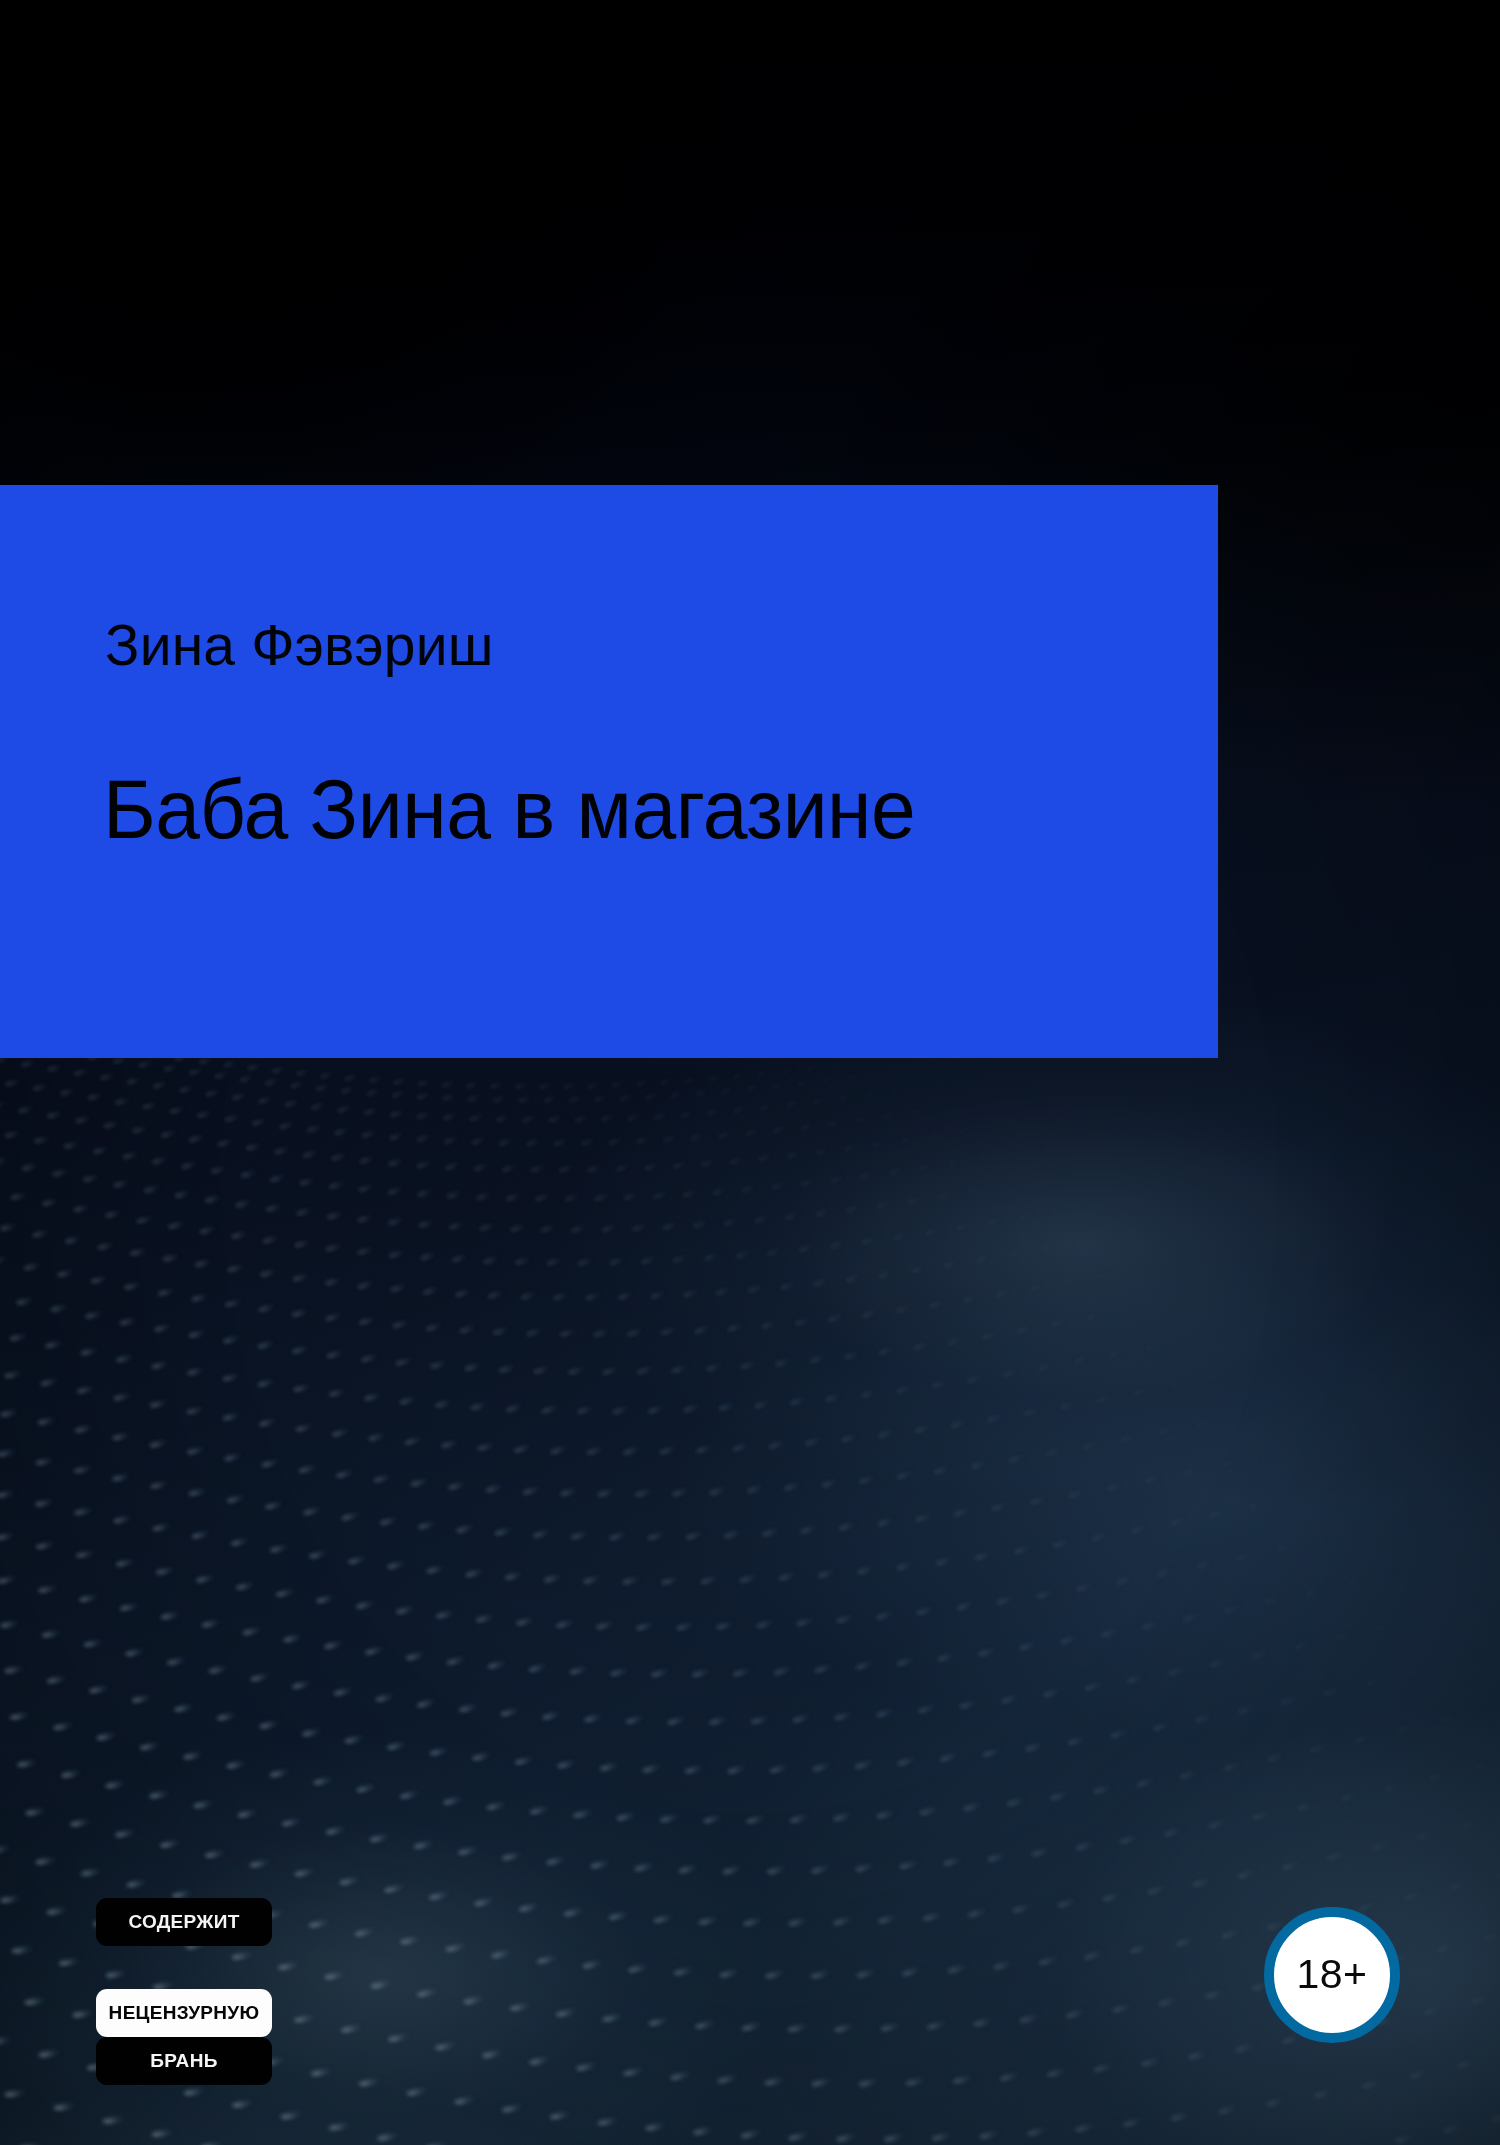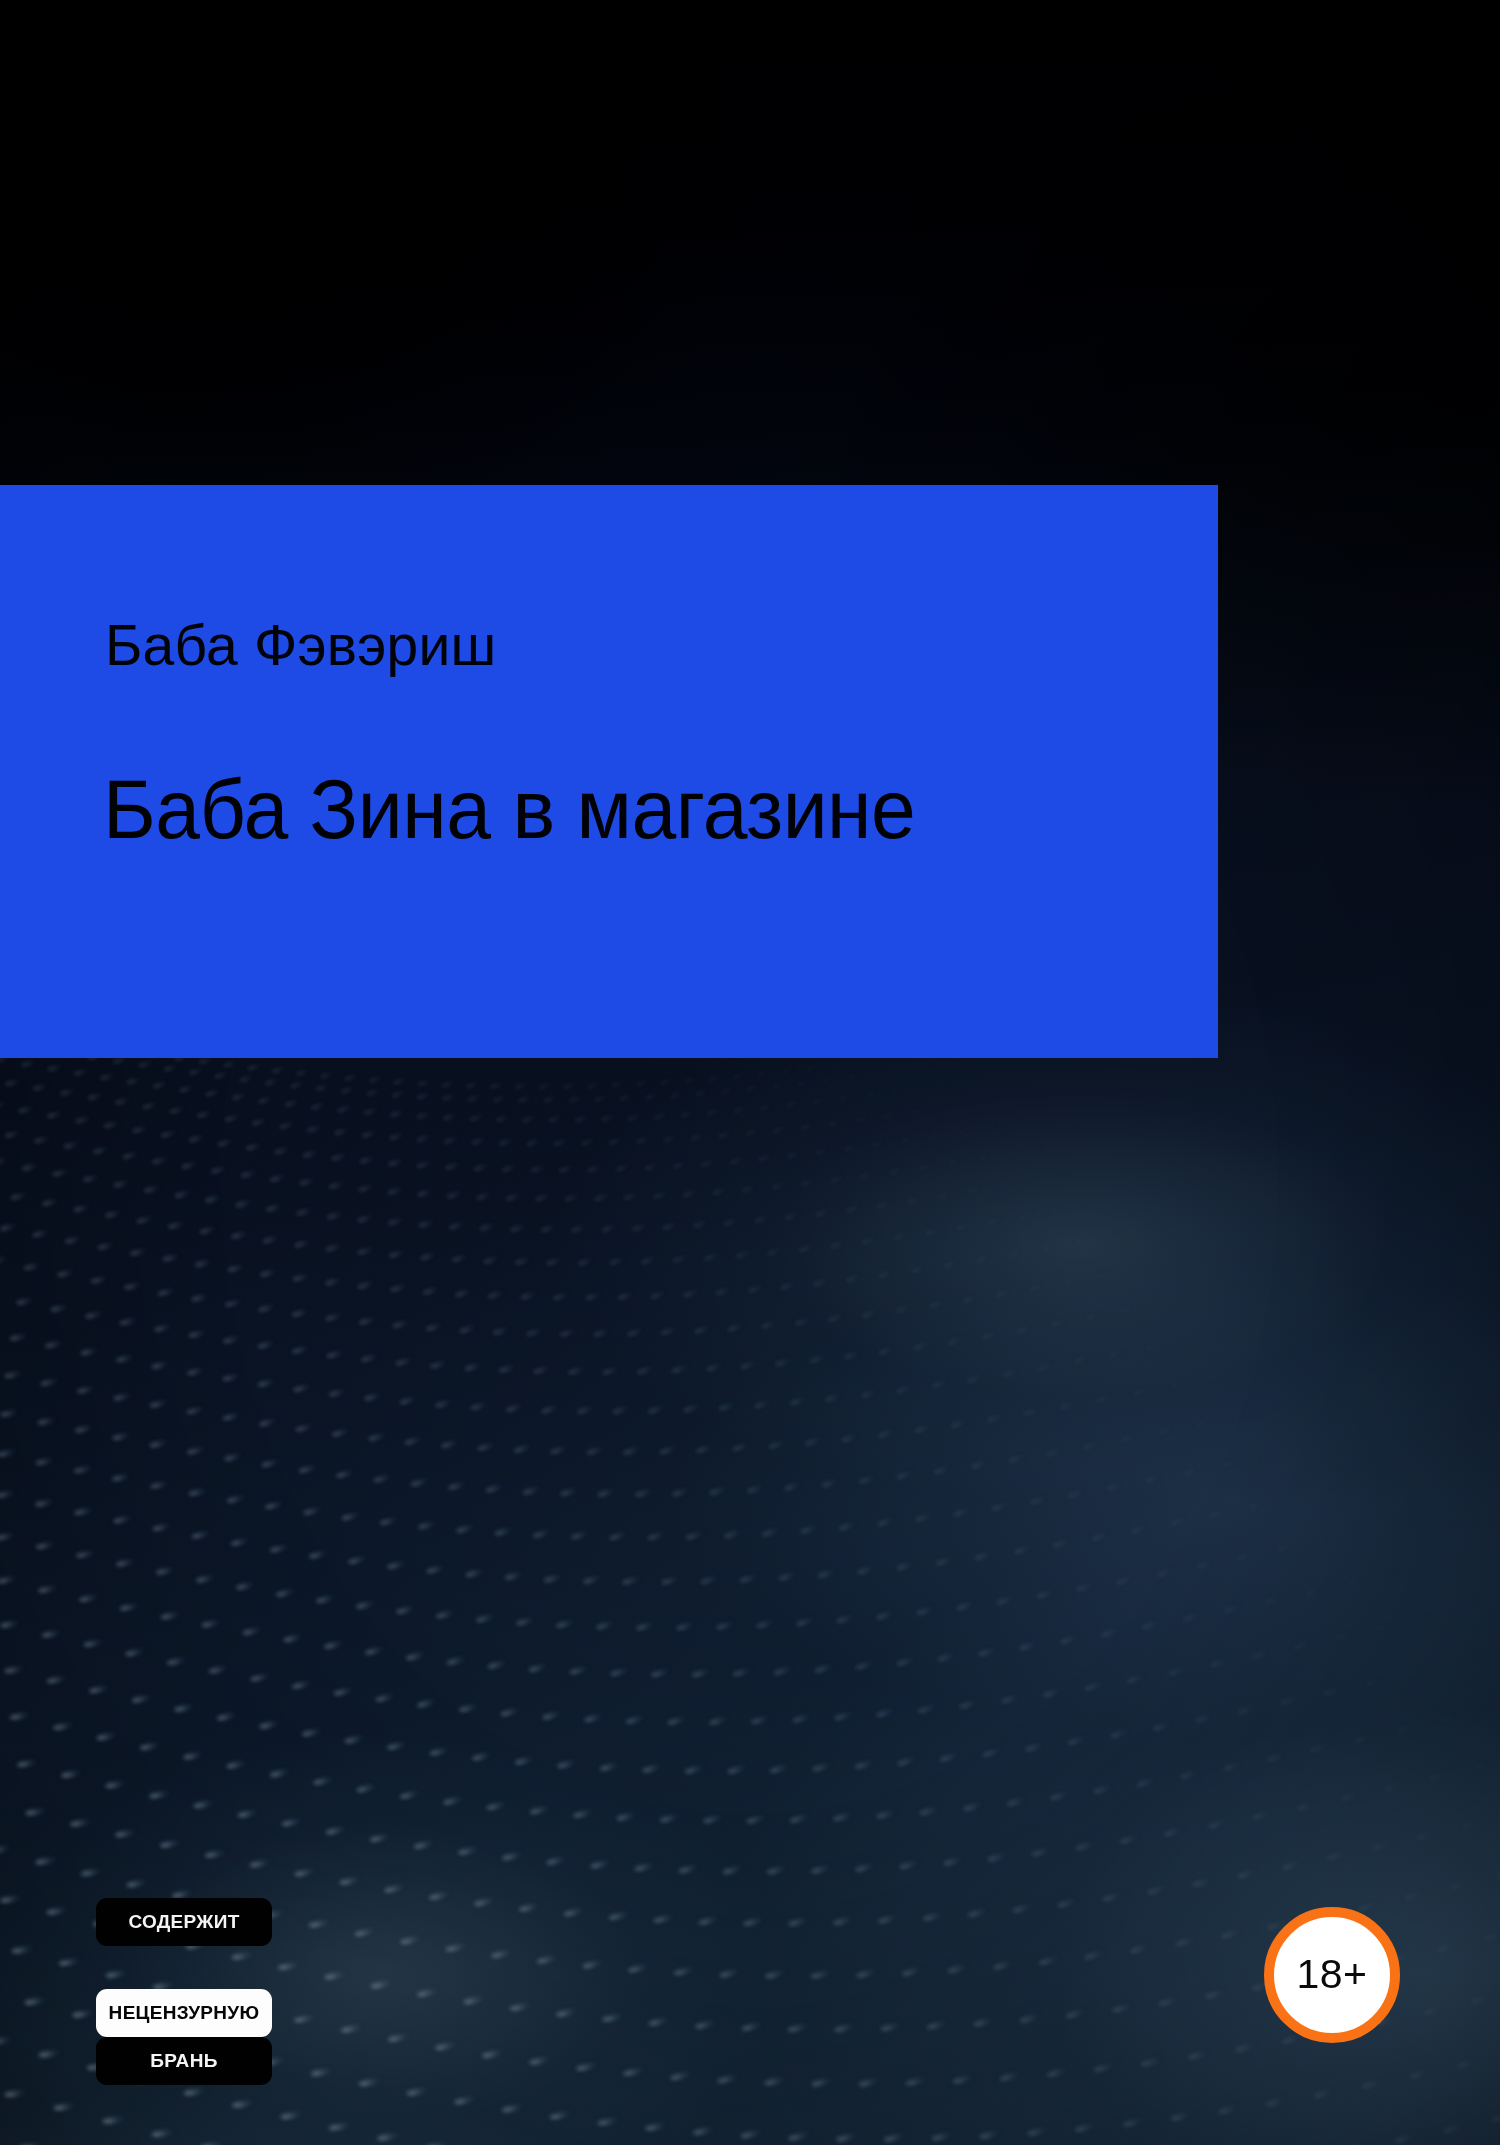--- a/index.html
+++ b/index.html
@@ -163,21 +163,21 @@
 
   
   .age-badge {
     position: absolute;
     left: 1264px;
     top: 1907px;
     width: 136px;
     height: 136px;
     border-radius: 50%;
     background: #ffffff;
-    border: 10px solid #f97316;
+    border: 10px solid #0369a1;
     box-sizing: border-box;
     display: flex;
     align-items: center;
     justify-content: center;
   }
   .age-badge-text {
     font-size: 41px;
     font-weight: 400;
     color: #0a0a0c;
     letter-spacing: 0.5px;
@@ -1593,21 +1593,21 @@
             <ellipse cx="1912.9" cy="1462.8" rx="13.6" ry="4.2" opacity="0.168" transform="rotate(-20.2 1912.9 1462.8)"></ellipse>
           </g>
       </g>
     </svg>
   </div>
 
   <div class="bg-glow-soft"></div>
   <div class="bg-vignette"></div>
 
   <div class="title-banner"></div>
-  <div class="author-name">Баба Фэвэриш</div>
+  <div class="author-name">Зина Фэвэриш</div>
   <div class="book-title">Баба Зина в магазине</div>
 
   <div class="warning-stack">
     <div class="warn-band dark">СОДЕРЖИТ</div>
     <div class="warn-band light">НЕЦЕНЗУРНУЮ</div>
     <div class="warn-band dark">БРАНЬ</div>
   </div>
 
   <div class="age-badge">
     <span class="age-badge-text">18+</span>

